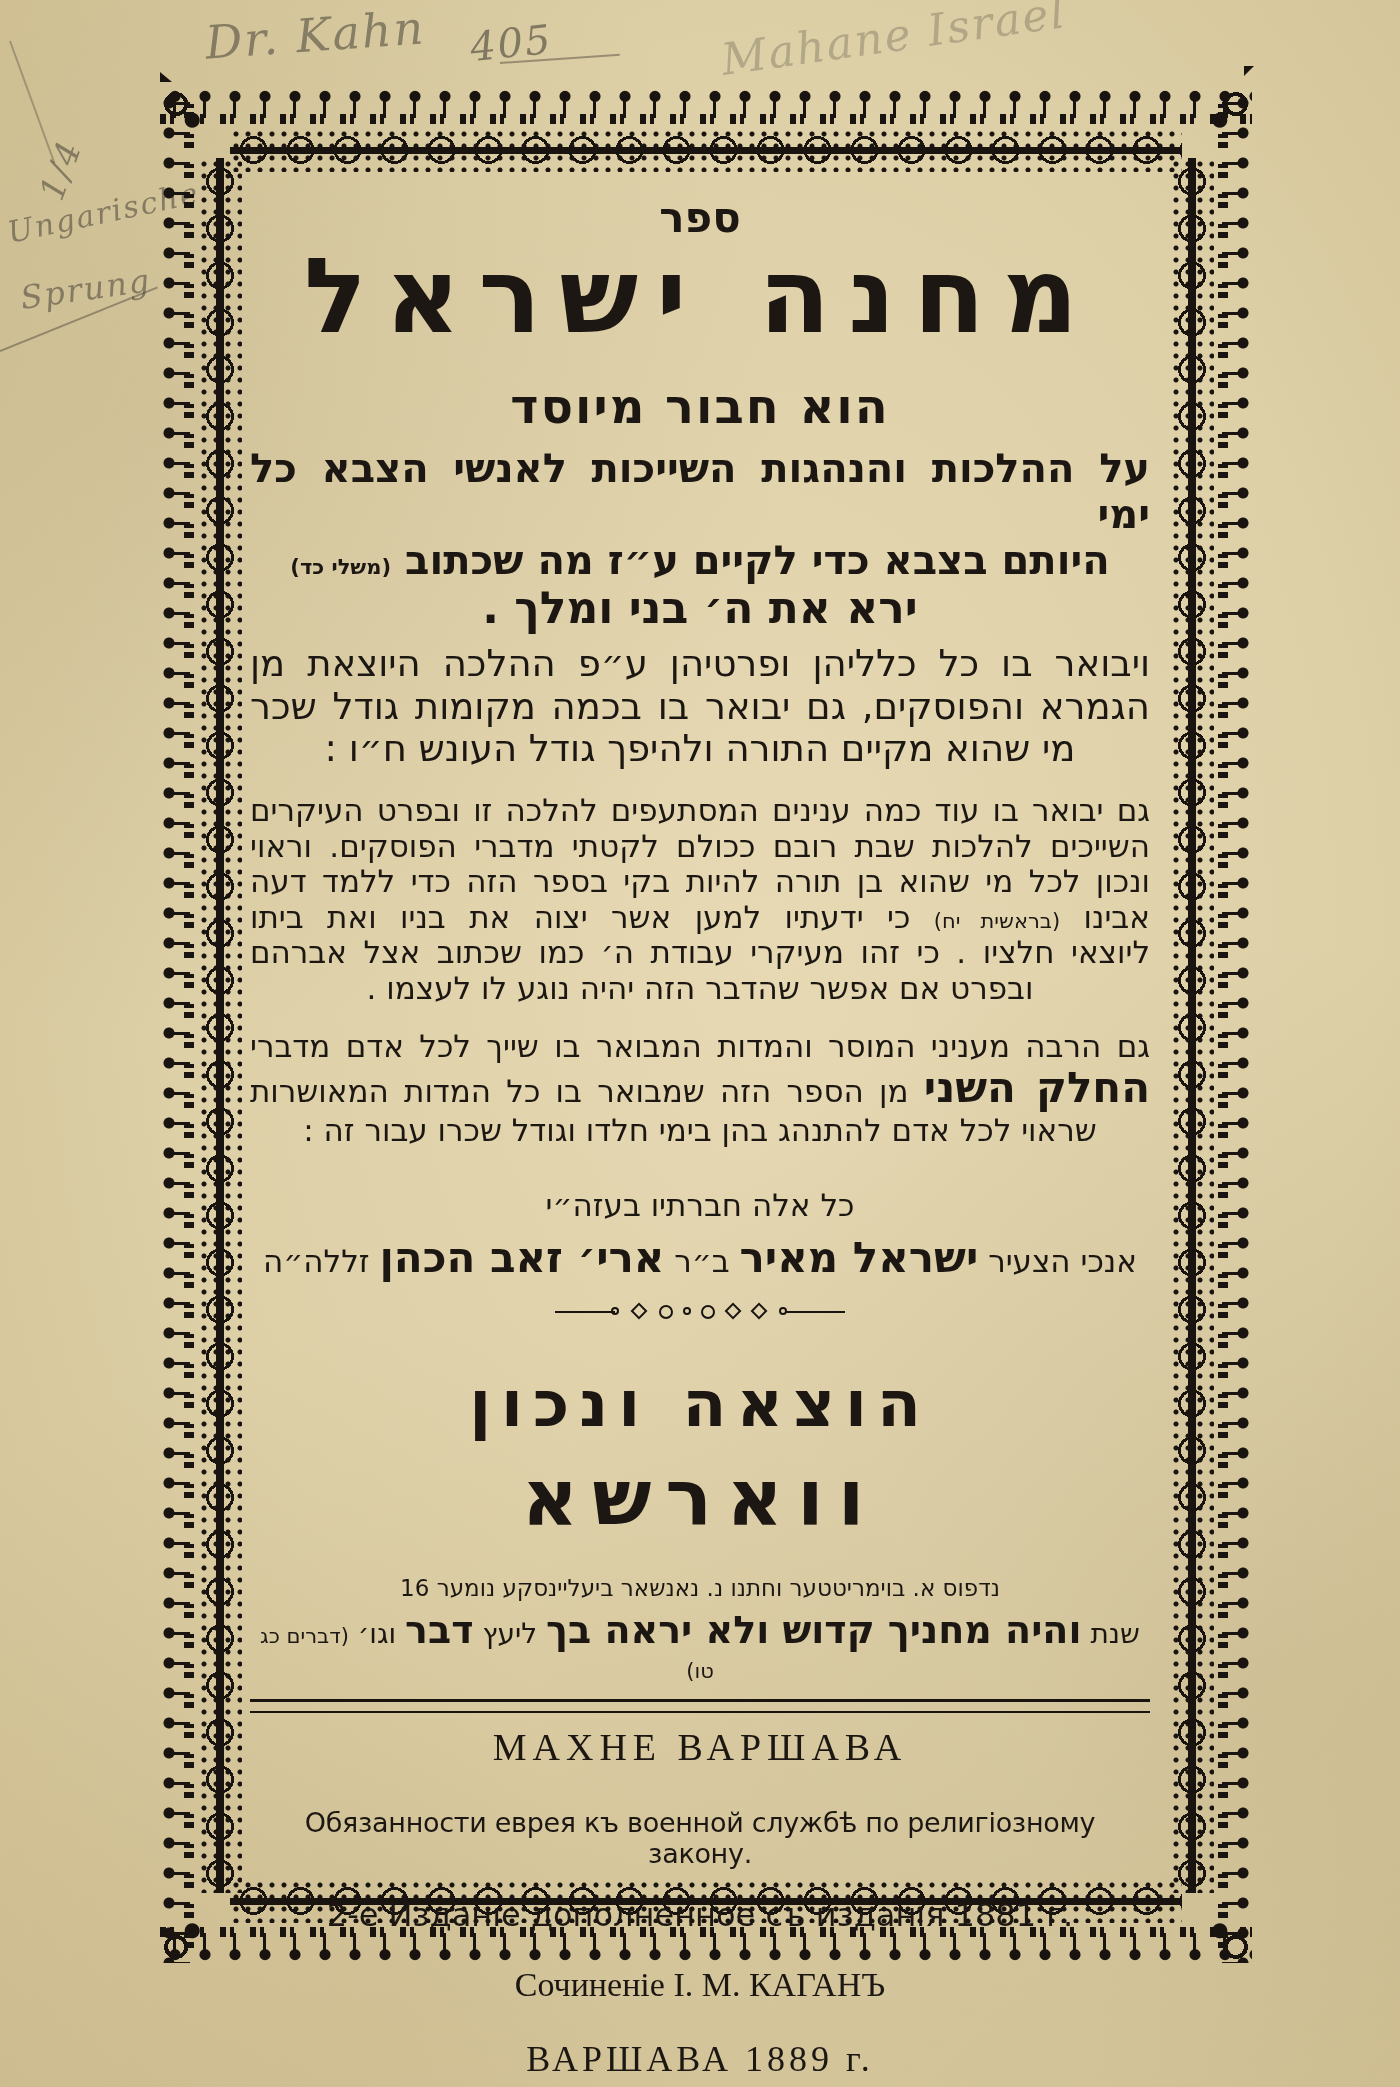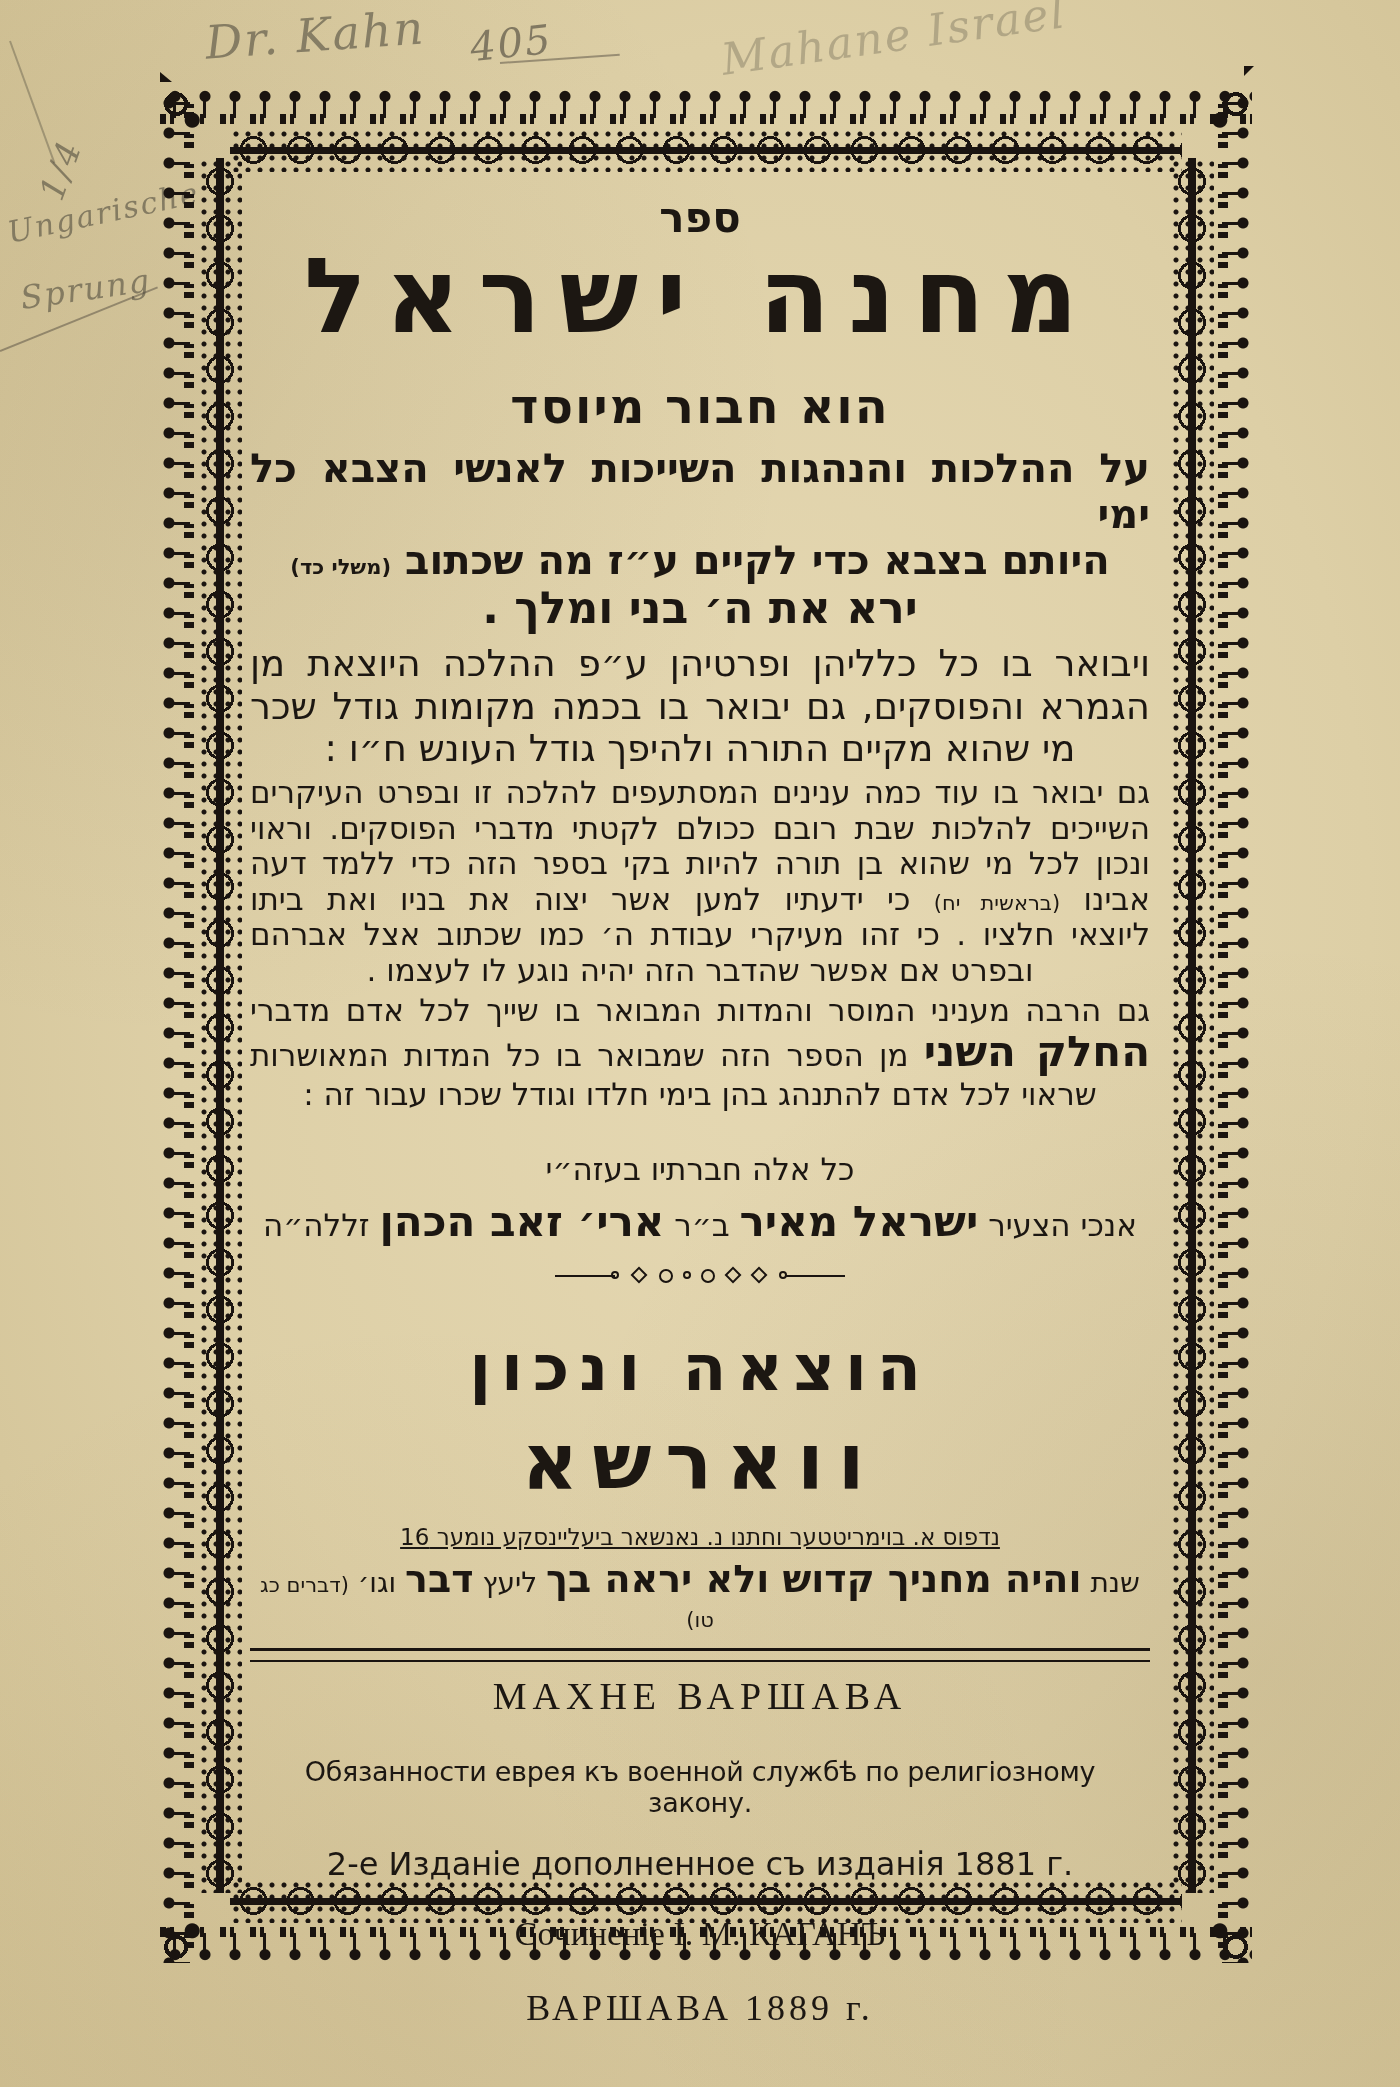--- a/index.html
+++ b/index.html
@@ -119,26 +119,26 @@
   .he { font-family:"DejaVu Sans", sans-serif; line-height:1.15; margin:0; }
   .l-sefer { font-size:42px; font-weight:bold; margin-top:4px; }
   .l-title { font-size:104px; font-weight:bold; letter-spacing:18px; margin-top:0; line-height:1.05; }
   .l-subtitle { font-size:48px; font-weight:bold; margin-top:28px; letter-spacing:2px; }
   .l-large { font-size:40px; font-weight:bold; letter-spacing:0px; }
   .l-medium { font-size:37px; }
   .l-body { font-size:31px; }
   .paren { font-size:21px; }
   .justify { text-align:justify; text-align-last:justify; }
   .gap-s { margin-top:10px; }
-  .gap-m { margin-top:4px; }
+  .gap-m { margin-top:22px; }
   .gap-l { margin-top:40px; }
   .bold { font-weight:bold; }
   .l-edition { font-size:64px; font-weight:bold; letter-spacing:10px; margin-top:46px; }
   .l-city { font-size:78px; font-weight:bold; letter-spacing:14px; margin-top:12px; }
-  .l-printer { font-size:23px; margin-top:16px;text-decoration:underline; }
+  .l-printer { font-size:23px; margin-top:31px; }
   .l-verse { font-size:28px; margin-top:8px; }
   .l-verse .big { font-size:38px; font-weight:bold; }
 
   .flourish {
     direction:ltr; margin:20px auto 0; width:290px; height:20px; position:relative;
   }
   .flourish .bar { position:absolute; top:9px; height:2px; background:#1a1410; }
   .flourish .dot { position:absolute; top:5px; width:8px; height:8px; border:2px solid #1a1410; border-radius:50%; box-sizing:border-box; }
   .flourish .dia { position:absolute; top:3px; width:12px; height:12px; border:2px solid #1a1410; transform:rotate(45deg); box-sizing:border-box; }
 

